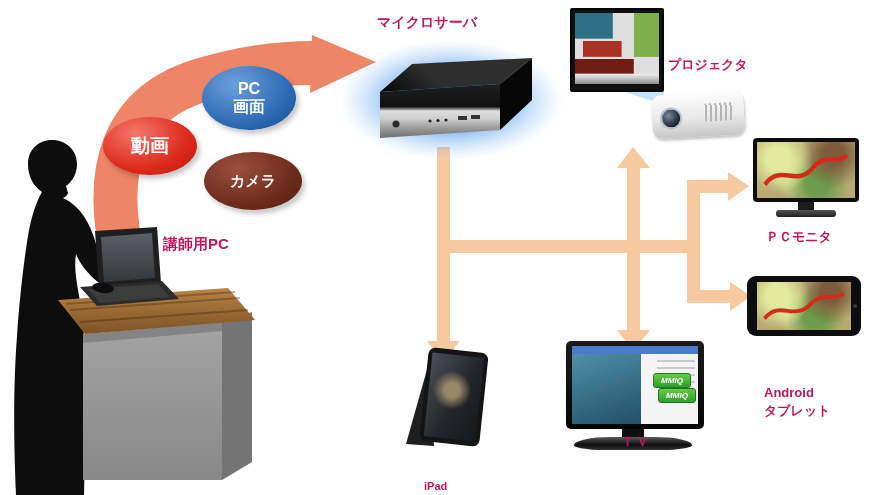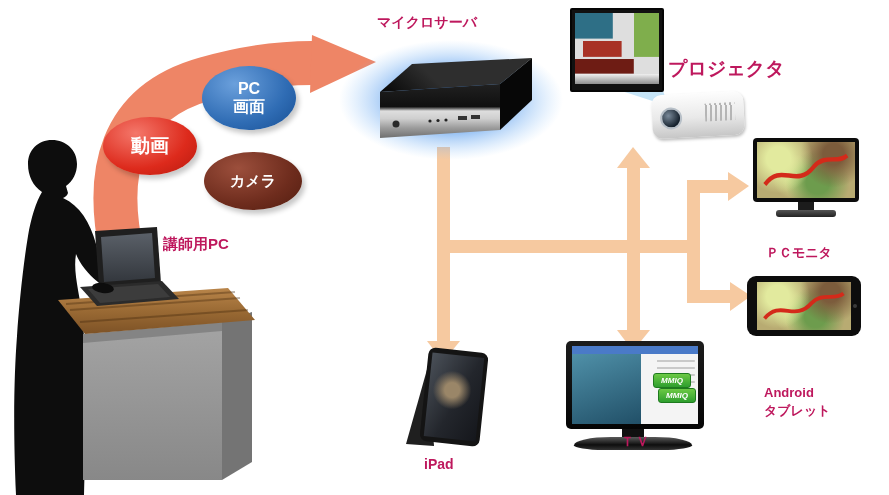--- a/index.html
+++ b/index.html
@@ -6,24 +6,24 @@
   .canvas {
     position:relative; width:889px; height:495px; overflow:hidden;
     background:#fff; font-family:"Liberation Sans", sans-serif;
   }
   .abs { position:absolute; }
   svg.layer { position:absolute; left:0; top:0; }
 
   
   .lbl { position:absolute; font-weight:bold; color:#be185d; white-space:pre-line; }
   #lbl-server     { left:377px; top:14px;  font-size:14px; }
-  #lbl-projector  { left:668px; top:56px;  font-size:19px; }
-  #lbl-pcmon      { left:766px; top:244px; font-size:13px; }
+  #lbl-projector  { left:668px; top:56px;  font-size:13px; }
+  #lbl-pcmon      { left:766px; top:228px; font-size:13px; }
   #lbl-android    { left:764px; top:336px; font-size:13px; line-height:1.4;margin-top:48px; }
-  #lbl-ipad       { left:424px; top:456px; font-size:14px; }
+  #lbl-ipad       { left:424px; top:480px; font-size:11px; }
   #lbl-tv         { left:621px; top:433px; font-size:13px; letter-spacing:2px; }
   #lbl-instructor { left:163px; top:235px; font-size:15px; }
 
   
   .bubble {
     position:absolute; border-radius:50%; display:flex; align-items:center; justify-content:center;
     color:#fff; font-weight:bold; text-align:center; white-space:pre-line;
     box-shadow:3px 4px 5px rgba(0,0,0,.22);
   }
   #b-web    { left:113px; top:32px;  width:102px; height:58px; font-size:20px;

